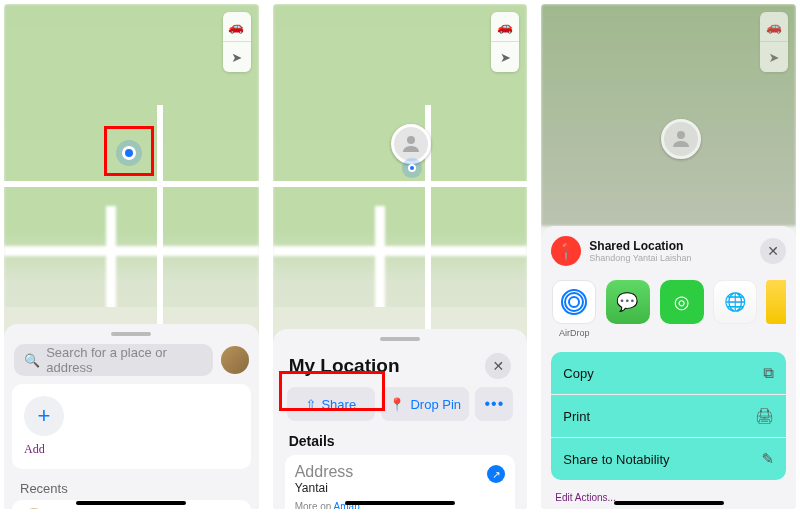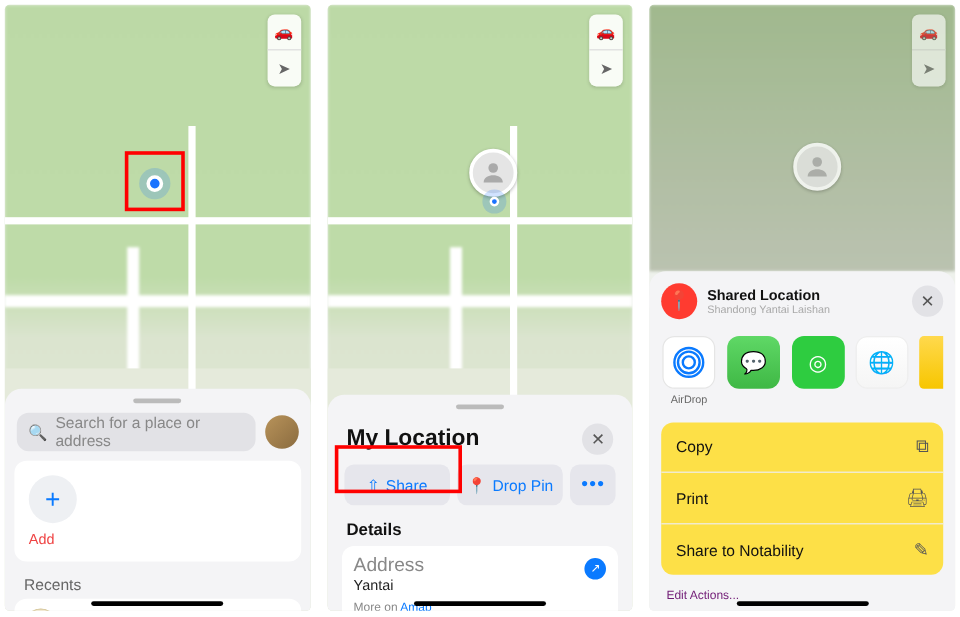--- a/index.html
+++ b/index.html
@@ -18,21 +18,21 @@
   .red-box { position:absolute; border:3px solid #f00; }
   .avatar-pin { position:absolute; width:40px; height:40px; background:#e5e5e5; border:3px solid #fff; border-radius:50%; display:flex; align-items:center; justify-content:center; box-shadow:0 1px 3px rgba(0,0,0,.3); }
   .avatar-pin svg { width:24px; height:24px; fill:#aaa; }
   .sheet { position:absolute; left:0; right:0; bottom:0; background:#f4f4f6; border-top-left-radius:14px; border-top-right-radius:14px; padding:8px 8px 4px; }
   .grip { width:40px; height:4px; background:#bbb; border-radius:3px; margin:0 auto 8px; }
   .search-row { display:flex; align-items:center; gap:8px; padding:0 2px 8px; }
   .search { flex:1; background:#e2e2e6; border-radius:10px; height:32px; display:flex; align-items:center; padding:0 10px; color:#888; font-size:13px; gap:6px; }
   .avatar-sm { width:28px; height:28px; border-radius:50%; background:linear-gradient(135deg,#b8935a,#8a6b3f); }
   .card { background:#fff; border-radius:10px; padding:12px; margin-bottom:8px; }
   .add-circle { width:40px; height:40px; border-radius:50%; background:#eef0f3; display:flex; align-items:center; justify-content:center; color:#0a7aff; font-size:22px; font-weight:300; }
-  .add-label { font-size:12px; color:#ef4444; margin-top:6px; }
+  .add-label { font-size:12px; color:#701a75; margin-top:6px;font-family:Liberation Serif, serif; }
   .section-title { font-size:13px; color:#666; padding:4px 8px; }
   .recent-row { background:#fff; border-radius:10px; padding:8px; display:flex; align-items:center; gap:8px; }
   .recent-icon { width:28px; height:28px; border-radius:50%; background:#f1e4c8; border:1px solid #d0c090; flex-shrink:0; }
   .recent-text .t1 { font-size:13px; color:#222; white-space:nowrap; overflow:hidden; text-overflow:ellipsis; max-width:180px; }
   .home-ind { position:absolute; bottom:4px; left:50%; transform:translateX(-50%); width:110px; height:4px; background:#000; border-radius:3px; }
   .panel-title-row { display:flex; align-items:center; justify-content:space-between; padding:4px 8px 8px;gap:44px; }
   .panel-title { font-size:19px; font-weight:700; color:#111; }
   .close-chip { width:26px; height:26px; border-radius:50%; background:#e2e2e6; color:#555; display:flex; align-items:center; justify-content:center; font-size:14px; }
   .btn-row { display:flex; gap:6px; padding:0 6px 10px; }
   .pill { background:#e6e6ec; border-radius:8px; height:34px; display:flex; align-items:center; justify-content:center; gap:5px; color:#0a7aff; font-size:13px; font-weight:500; }
@@ -56,21 +56,21 @@
   .app-row { display:flex; gap:8px; padding:4px 0 10px; }
   .app { flex:1; display:flex; flex-direction:column; align-items:center; gap:4px; }
   .app-icon { width:44px; height:44px; border-radius:10px; display:flex; align-items:center; justify-content:center; color:#fff; font-size:18px; }
   .app-lbl { font-size:9px; color:#666; filter:blur(.5px); }
   .airdrop-ic { background:#fff; border:1px solid #e5e5e5; }
   .airdrop-ic svg circle { stroke:#0a7aff; fill:none; }
   .wechat-ic { background:linear-gradient(180deg,#5fd866,#3fb845); }
   .green-ic { background:#2ecc40; }
   .blue-ic { background:linear-gradient(180deg,#fff,#f5f5f5); border:1px solid #eee; }
   .yellow-ic { background:linear-gradient(180deg,#ffd94d,#f7c600); width:20px; border-radius:4px 0 0 4px; }
-  .action-list { background:#fde047; border-radius:10px; overflow:hidden; margin-top:4px; }
+  .action-list { background:#5eead4; border-radius:10px; overflow:hidden; margin-top:4px; }
   .action-list .itm { display:flex; align-items:center; justify-content:space-between; padding:12px 12px; border-bottom:1px solid #eee; font-size:13px; color:#111; }
   .action-list .itm:last-child { border-bottom:none; }
   .itm-ic { color:#555; font-size:15px; }
   .edit-link { color:#701a75; font-size:10px; padding:12px 4px 4px; }
 </style>
 </head>
 <body>
 
 <div class="phone">
   <div class="map"></div>

